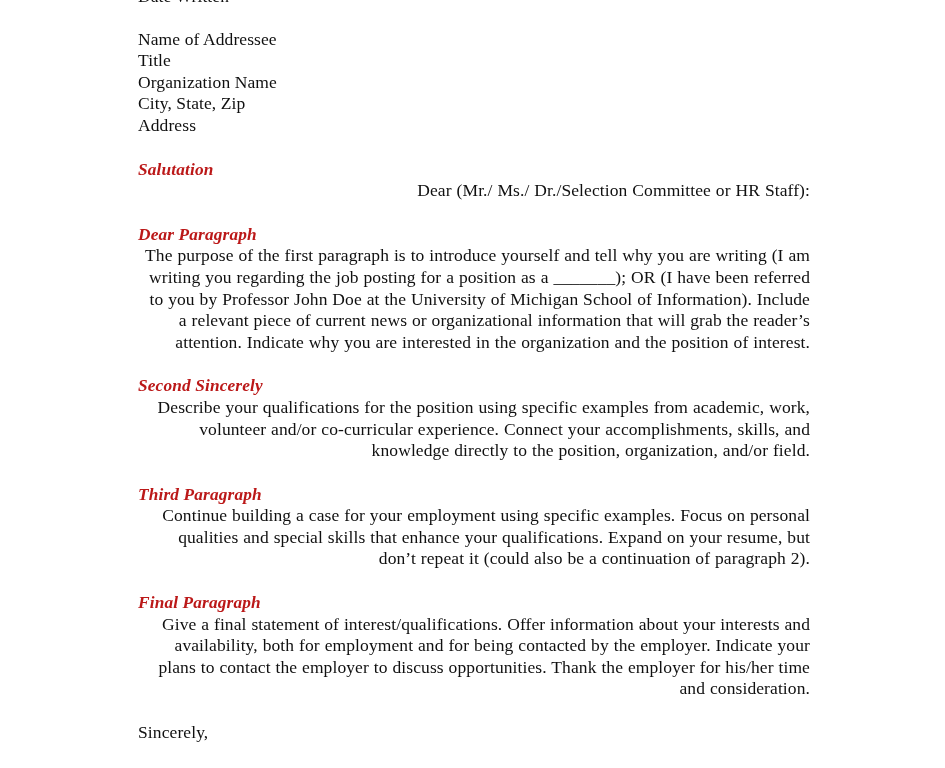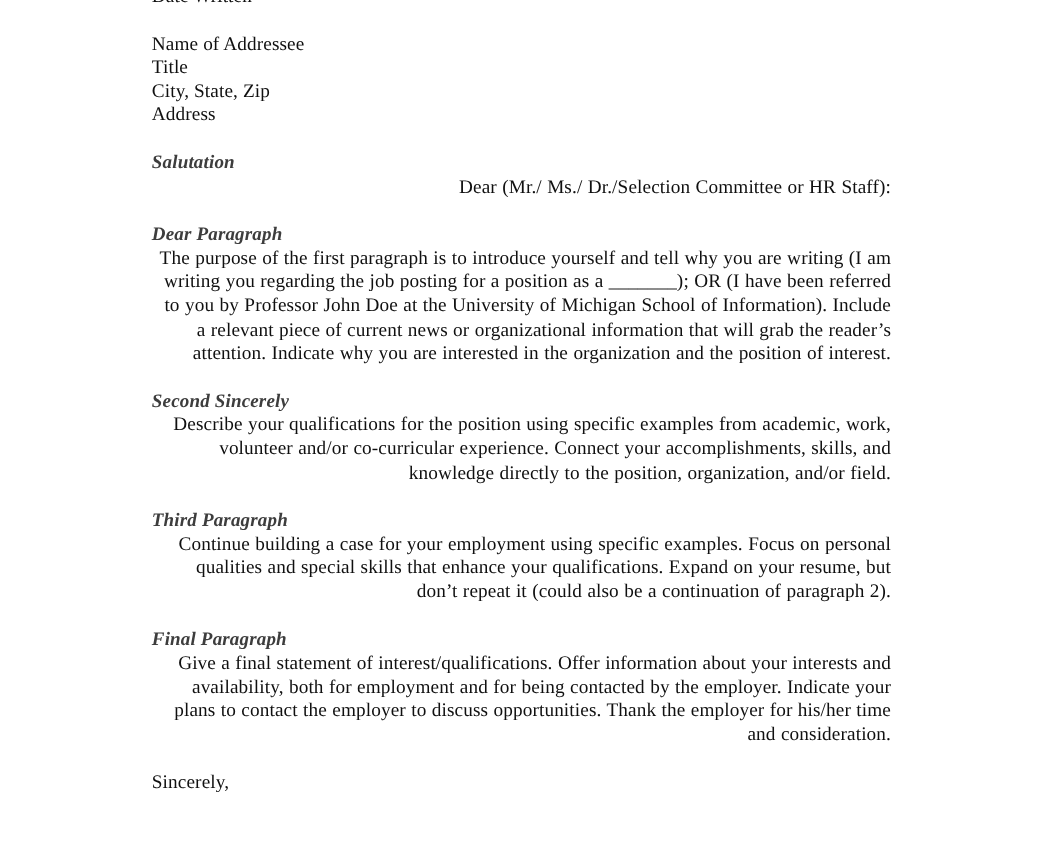--- a/index.html
+++ b/index.html
@@ -37,21 +37,21 @@
     line-height: 21.6px;
     letter-spacing: 0.1px;
     color: #141414;
   }
 
   .heading {
     font-size: 17.3px;
     line-height: 21.6px;
     font-weight: bold;
     font-style: italic;
-    color: #404040;
+    color: #b91c1c;
     letter-spacing: 0.15px;
   }
 
   .block {
     margin: 0;
   }
 
   
   .gap-sm { height: 21px; }
   .gap-md { height: 22px; }
@@ -74,20 +74,21 @@
 <div class="page">
   <div class="doc-body">
 
     <div class="line block">Date Written</div>
 
     <div class="gap-sm"></div>
 
     <div>
       <div class="line addr-line">Name of Addressee</div>
       <div class="line addr-line">Title</div>
+      <div class="line addr-line">Organization Name</div>
       <div class="line addr-line">City, State, Zip</div>
       <div class="line addr-line">Address</div>
     </div>
 
     <div class="gap-md"></div>
 
     <div>
       <div class="heading">Salutation</div>
       <div class="para">Dear (Mr./ Ms./ Dr./Selection Committee or HR Staff):</div>
     </div>

